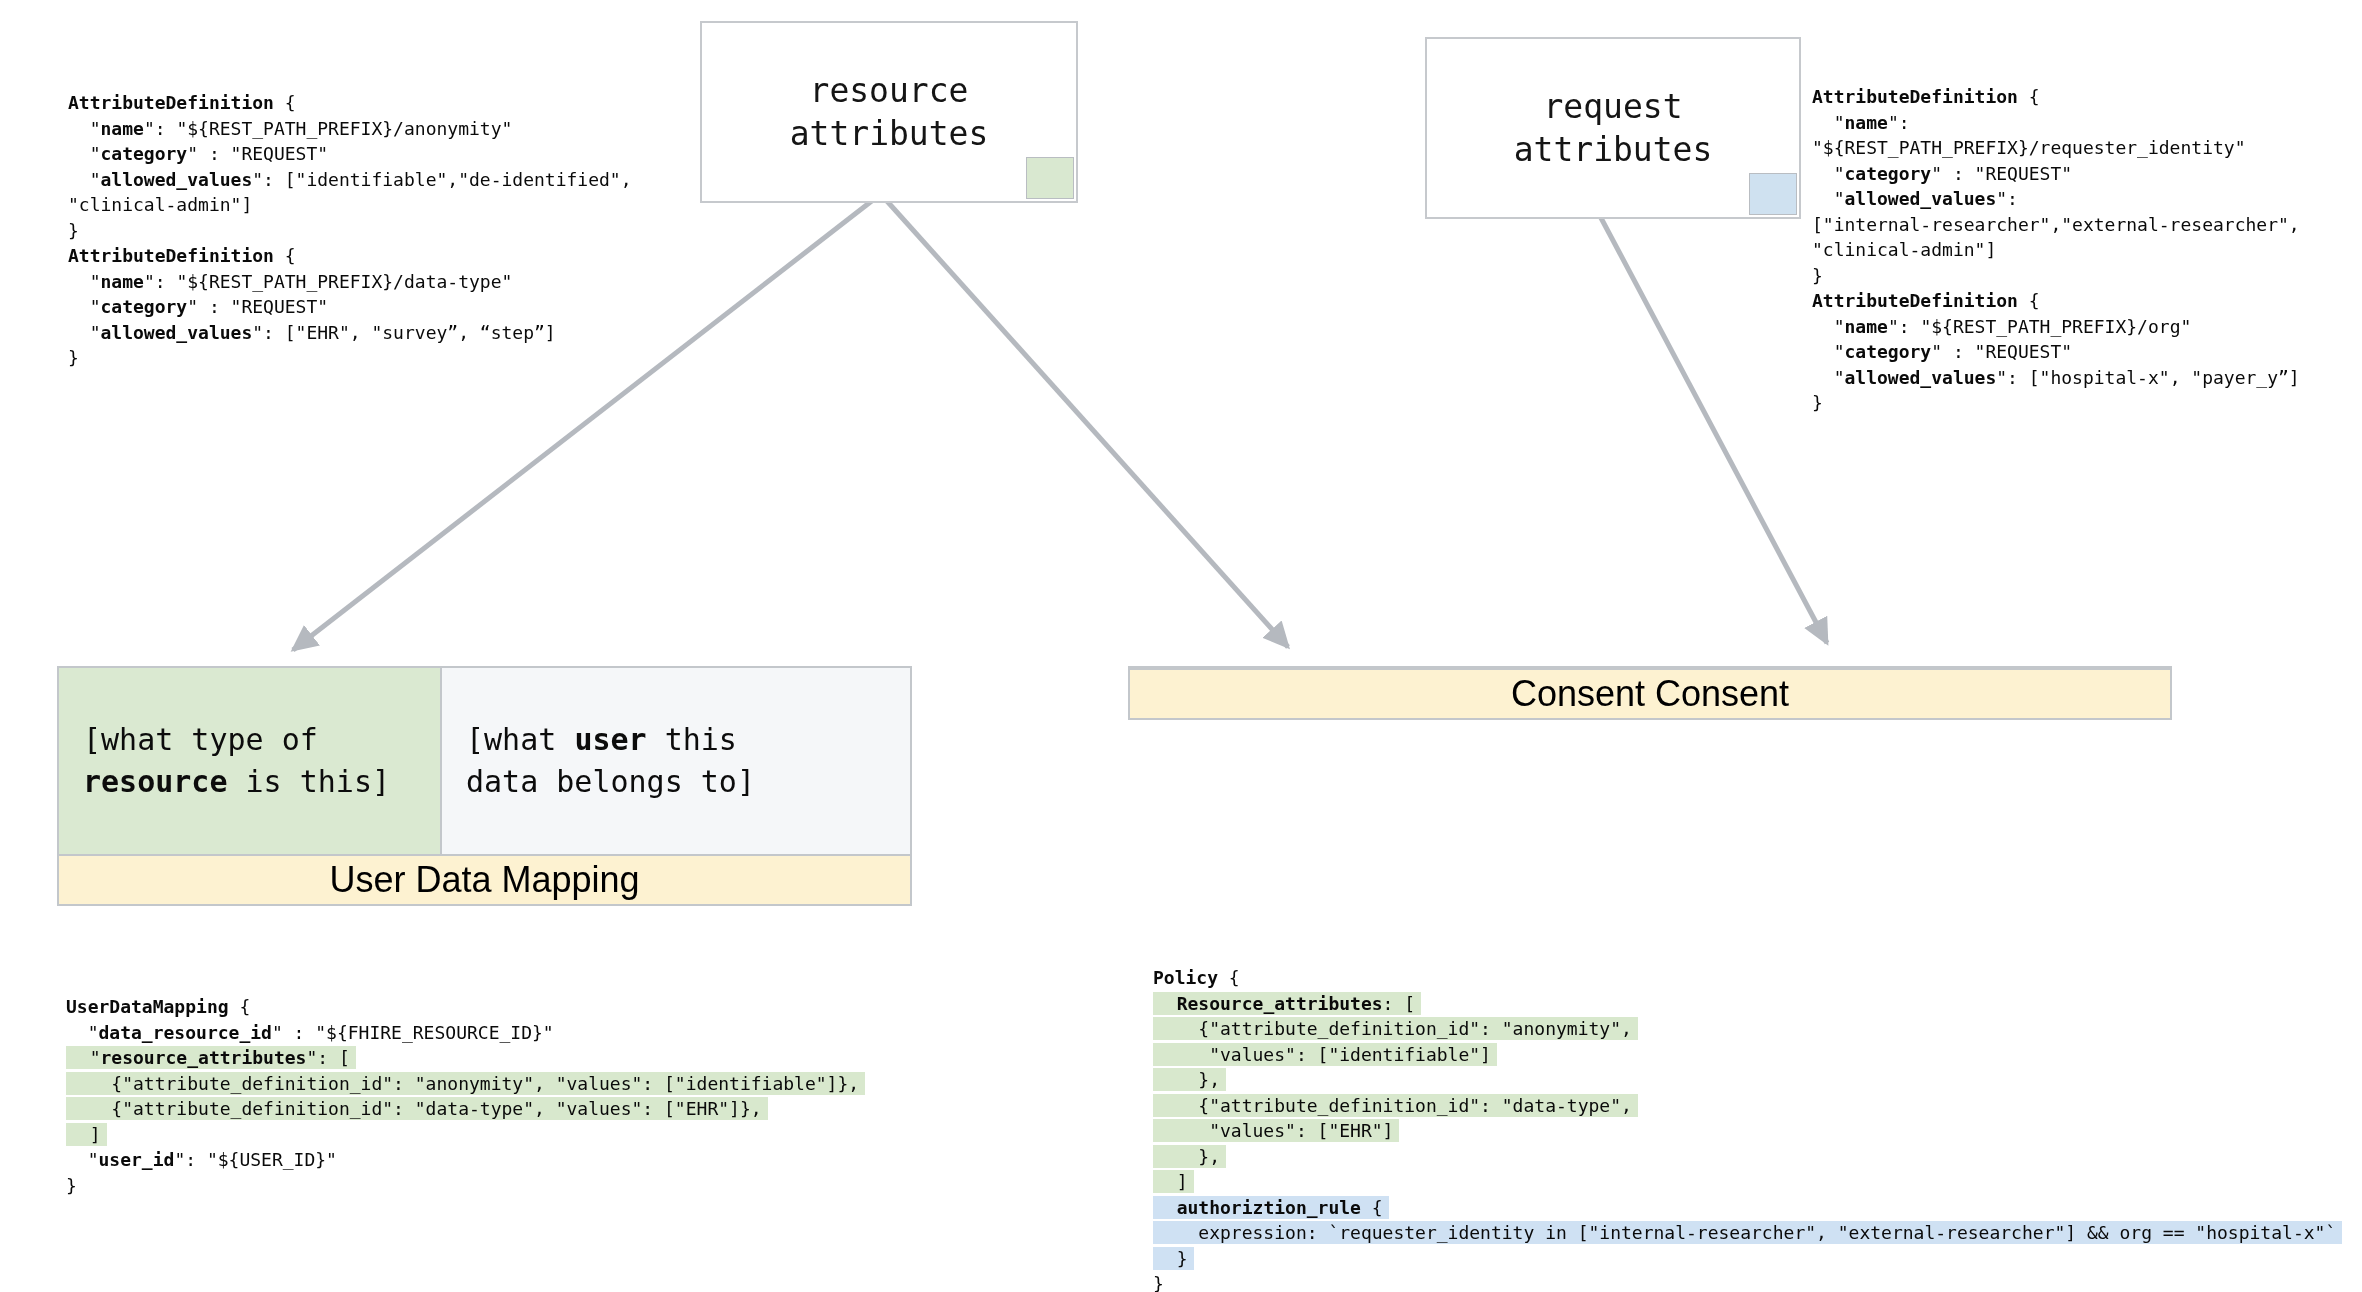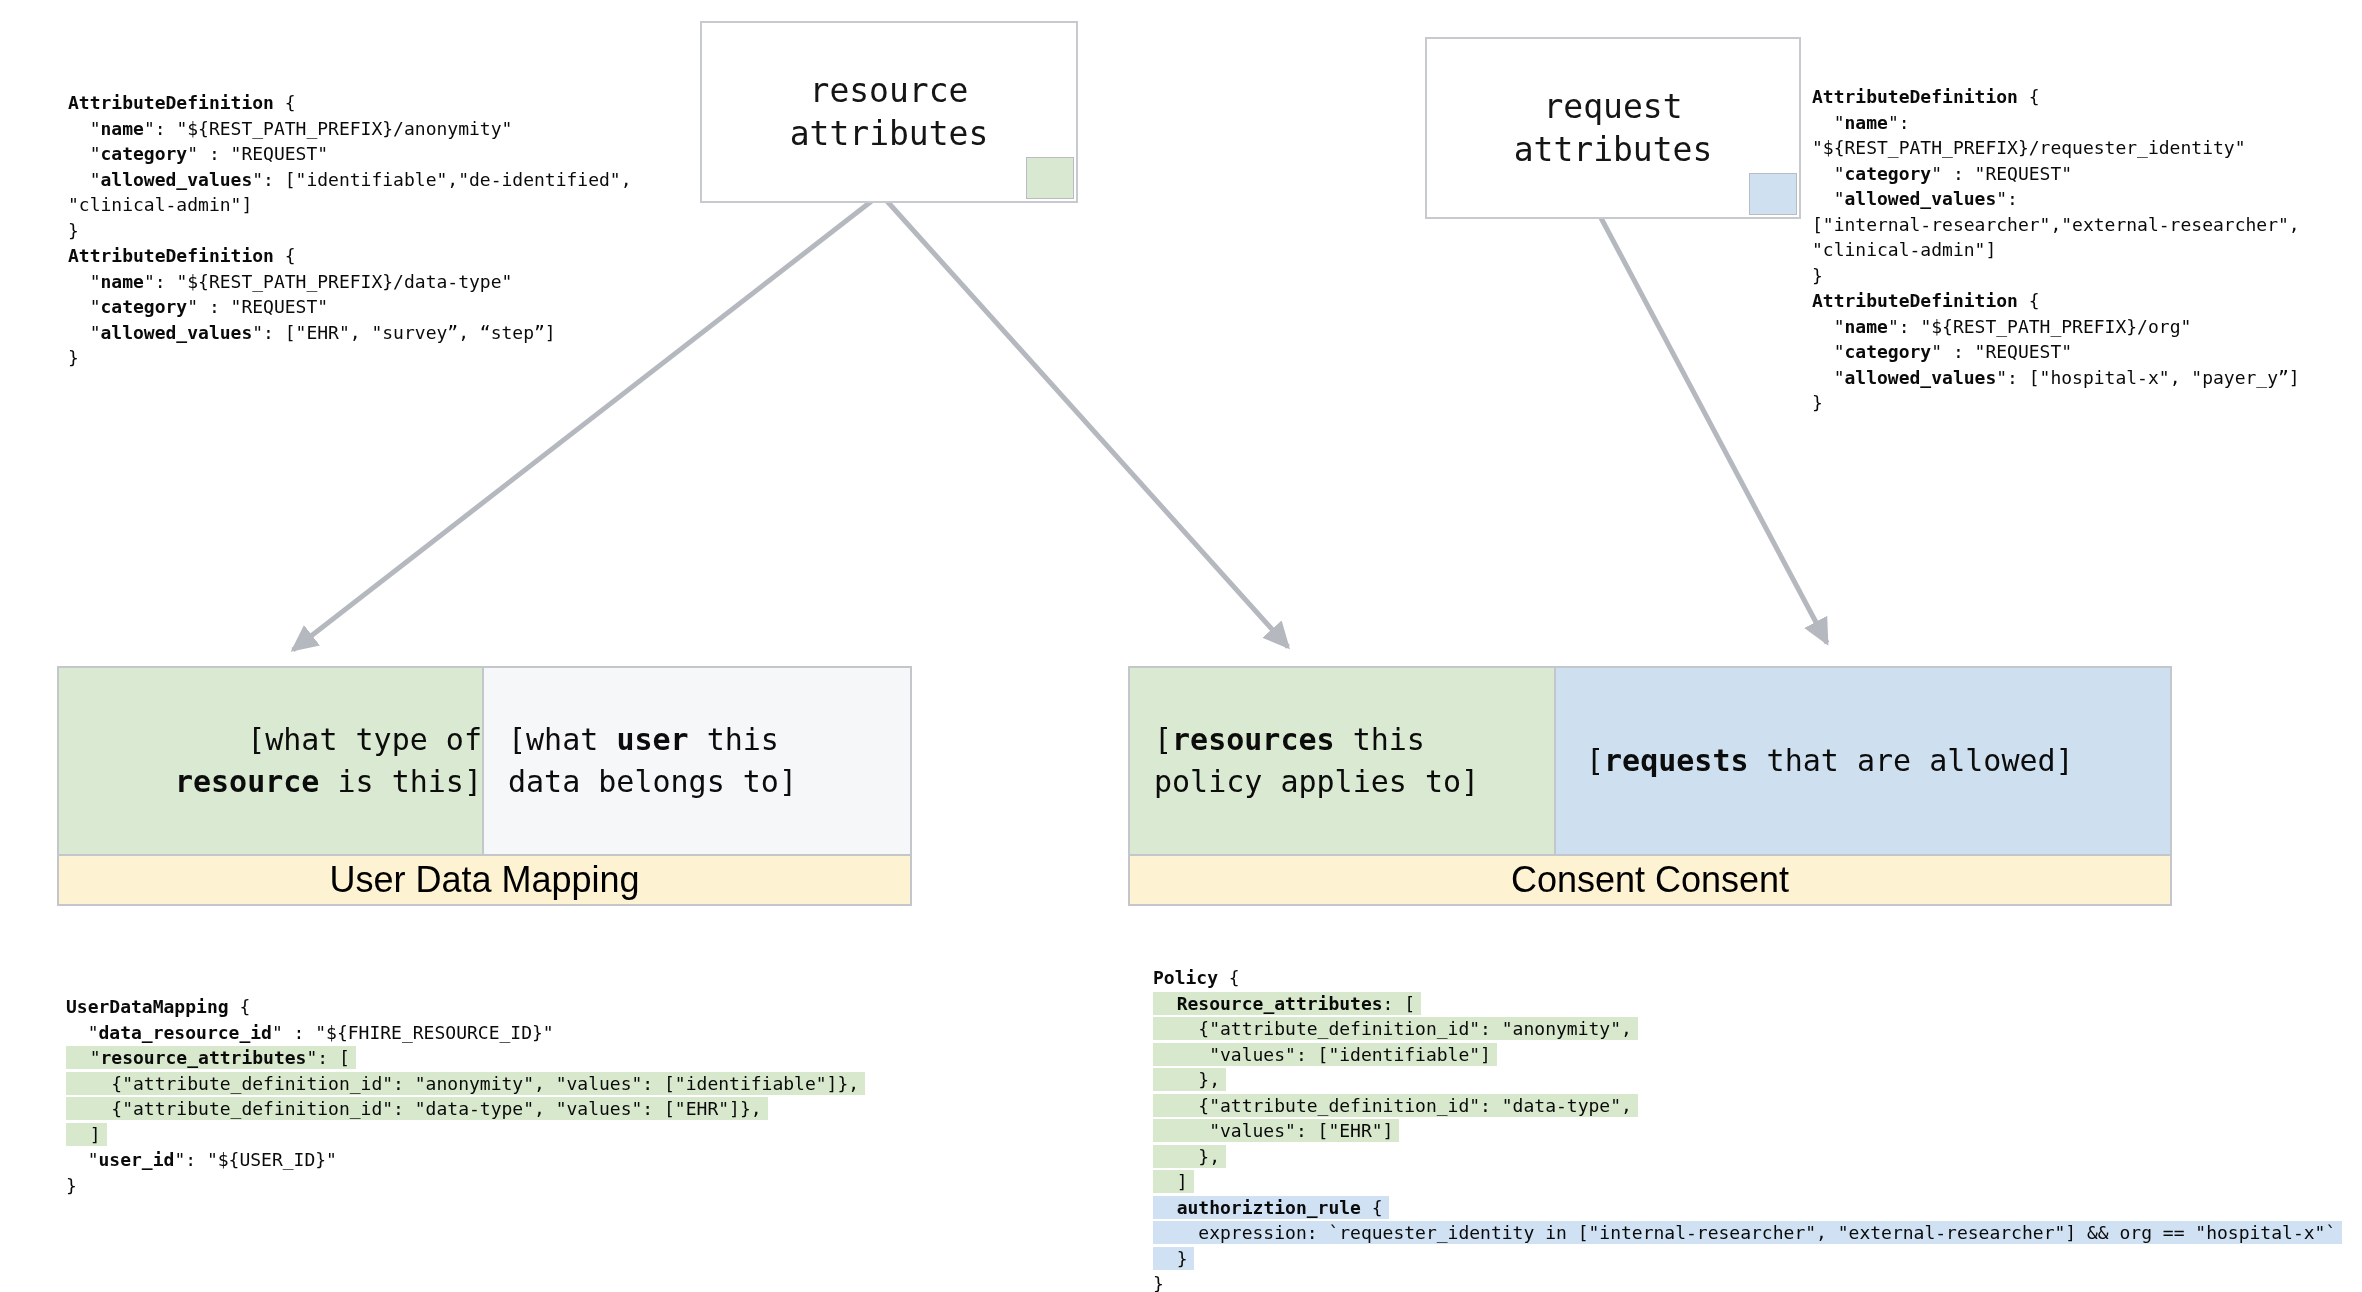--- a/index.html
+++ b/index.html
@@ -72,31 +72,27 @@
 
   <div class="attrbox" style="left:1425px;top:37px;width:372px;height:178px;">
     <div class="title"><div class="cl"><span>request</span></div><div class="cl"><span>attributes</span></div></div>
     <div class="chip chip-blue"></div>
   </div>
 
   <div class="code" style="left:1812px;top:84px;"><div class="cl"><span class="b">AttributeDefinition</span><span> {</span></div><div class="cl"><span>  "</span><span class="b">name</span><span>":</span></div><div class="cl"><span>"${REST_PATH_PREFIX}/requester_identity"</span></div><div class="cl"><span>  "</span><span class="b">category</span><span>" : "REQUEST"</span></div><div class="cl"><span>  "</span><span class="b">allowed_values</span><span>":</span></div><div class="cl"><span>["internal-researcher","external-researcher",</span></div><div class="cl"><span>"clinical-admin"]</span></div><div class="cl"><span>}</span></div><div class="cl"><span class="b">AttributeDefinition</span><span> {</span></div><div class="cl"><span>  "</span><span class="b">name</span><span>": "${REST_PATH_PREFIX}/org"</span></div><div class="cl"><span>  "</span><span class="b">category</span><span>" : "REQUEST"</span></div><div class="cl"><span>  "</span><span class="b">allowed_values</span><span>": ["hospital-x", "payer_y”]</span></div><div class="cl"><span>}</span></div></div>
 
   <div class="bigbox" style="left:57px;top:666px;width:851px;">
     <div class="cells">
-      <div class="cell cell-green" style="width:423px;align-items:flex-end;"><div class="cl"><span>[what type of</span></div><div class="cl"><span class="b">resource</span><span> is this]</span></div></div>
+      <div class="cell cell-green" style="width:381px;"><div class="cl"><span>[what type of</span></div><div class="cl"><span class="b">resource</span><span> is this]</span></div></div>
       <div class="cell cell-light" style="flex:1;"><div class="cl"><span>[what </span><span class="b">user</span><span> this</span></div><div class="cl"><span>data belongs to]</span></div></div>
     </div>
     <div class="band">User Data Mapping</div>
   </div>
 
   <div class="bigbox" style="left:1128px;top:666px;width:1040px;">
-    <div class="cells">
-      <div class="cell cell-green" style="width:424px;"><div class="cl"><span>[</span><span class="b">resources</span><span> this</span></div><div class="cl"><span>policy applies to]</span></div></div>
-      <div class="cell cell-blue" style="flex:1;padding-left:30px;"><div class="cl"><span>[</span><span class="b">requests</span><span> that are allowed]</span></div></div>
-    </div>
     <div class="band">Consent Consent</div>
   </div>
 
   <div class="code" style="left:66px;top:994px;"><div class="cl"><span class="b">UserDataMapping</span><span> {</span></div><div class="cl"><span>  "</span><span class="b">data_resource_id</span><span>" : "${FHIRE_RESOURCE_ID}"</span></div><div class="cl"><span class="hl hl-green"><span>  "</span><span class="b">resource_attributes</span><span>": [</span></span></div><div class="cl"><span class="hl hl-green"><span>    {"attribute_definition_id": "anonymity", "values": ["identifiable"]},</span></span></div><div class="cl"><span class="hl hl-green"><span>    {"attribute_definition_id": "data-type", "values": ["EHR"]},</span></span></div><div class="cl"><span class="hl hl-green"><span>  ]</span></span></div><div class="cl"><span>  "</span><span class="b">user_id</span><span>": "${USER_ID}"</span></div><div class="cl"><span>}</span></div></div>
 
   <div class="code" style="left:1153px;top:965px;"><div class="cl"><span class="b">Policy</span><span> {</span></div><div class="cl"><span class="hl hl-green"><span>  </span><span class="b">Resource_attributes</span><span>: [</span></span></div><div class="cl"><span class="hl hl-green"><span>    {"attribute_definition_id": "anonymity",</span></span></div><div class="cl"><span class="hl hl-green"><span>     "values": ["identifiable"]</span></span></div><div class="cl"><span class="hl hl-green"><span>    },</span></span></div><div class="cl"><span class="hl hl-green"><span>    {"attribute_definition_id": "data-type",</span></span></div><div class="cl"><span class="hl hl-green"><span>     "values": ["EHR"]</span></span></div><div class="cl"><span class="hl hl-green"><span>    },</span></span></div><div class="cl"><span class="hl hl-green"><span>  ]</span></span></div><div class="cl"><span class="hl hl-blue"><span>  </span><span class="b">authoriztion_rule</span><span> {</span></span></div><div class="cl"><span class="hl hl-blue"><span>    expression: `requester_identity in ["internal-researcher", "external-researcher"] &amp;&amp; org == "hospital-x"`</span></span></div><div class="cl"><span class="hl hl-blue"><span>  }</span></span></div><div class="cl"><span>}</span></div></div>
 
 </div>
 
 </body></html>

